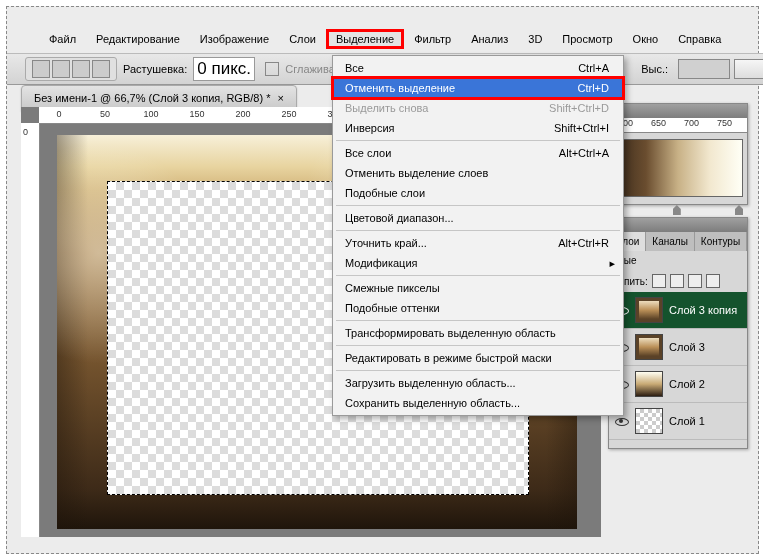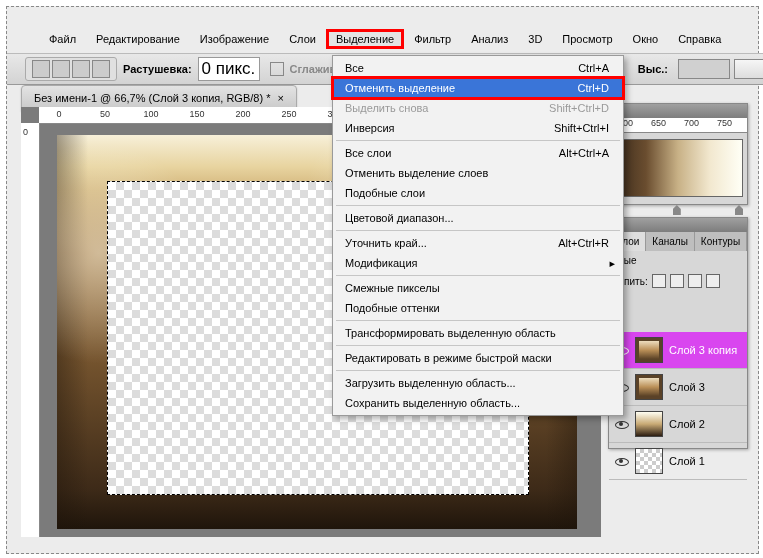--- a/index.html
+++ b/index.html
@@ -54,21 +54,21 @@
   display: flex; gap: 2px; align-items: center;
   padding: 2px 6px;
   border: 1px solid #aaa;
   background: #e0e0e0;
   border-radius: 3px;
 }
 .tool-icons span {
   width: 16px; height: 16px; display: inline-block;
   border: 1px solid #888; background: #ccc;
 }
-.toolbar-label { margin: 0 6px; font-weight: bold; }
+.toolbar-label { margin: 0 6px; }
 .toolbar-input {
   width: 54px;
   font-size: 17px;
   border: 1px solid #999;
   background: #fff;
   padding: 1px 3px;
 }
 .toolbar-check {
   margin-left: 10px;
   width: 12px; height: 12px;
@@ -251,23 +251,22 @@
 .mini-ic { width:12px; height:12px; display:inline-block; border:1px solid #666; background:#eee; }
 .layer-list { overflow:auto; }
 .layer-row {
   display: flex; align-items: center;
   height: 32px;
   border-bottom: 1px solid #bbb;
   padding: 2px 4px;
   gap: 6px;
 }
 .layer-row.sel {
-  background: #d946ef;
+  background: #14532d;
   color: #fff;
-  margin-top: 40px;
 }
 .eye {
   width: 16px; height: 16px;
   display: inline-block;
   position: relative;
 }
 .eye::before {
   content:"";
   position:absolute; left:2px; top:5px;
   width:12px; height:6px;

